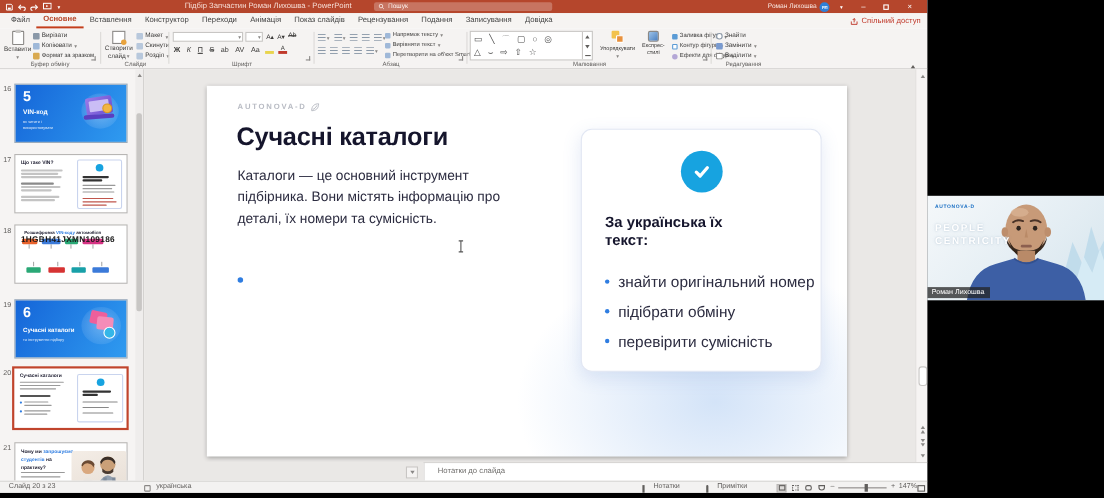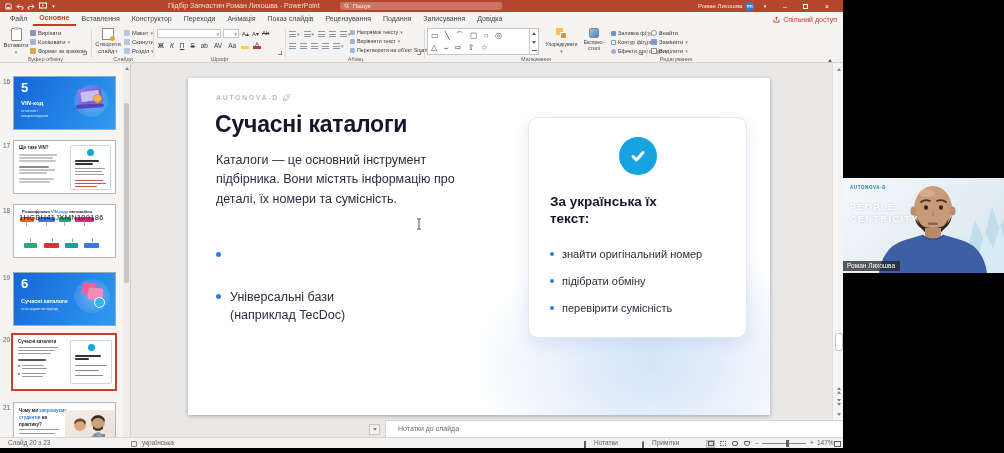--- a/index.html
+++ b/index.html
@@ -63,21 +63,21 @@
   #canvas .blob{position:absolute;right:-60px;bottom:-80px;width:360px;height:260px;background:radial-gradient(closest-side,rgba(176,205,242,.55),rgba(176,205,242,0));}
   .slide-brand{position:absolute;left:28px;top:15px;display:flex;align-items:center;gap:3px;font-size:7px;letter-spacing:1.6px;color:#b9bcc4;font-weight:bold;}
   .slide-title{position:absolute;left:27px;top:33px;font-size:23px;font-weight:800;color:#15152c;letter-spacing:-.2px;}
   .slide-intro{position:absolute;left:28px;top:73px;width:268px;font-size:12.5px;line-height:1.55;color:#2c2c40;}
   .types-h{position:absolute;left:28px;top:146px;font-size:12.5px;font-weight:bold;color:#1a1a30;}
   .sbullet{position:absolute;left:28px;display:flex;gap:9px;font-size:12.5px;color:#2c2c40;line-height:1.45;}
   .bdot{width:5px;height:5px;border-radius:50%;background:#2f7de1;margin-top:6px;flex:none;}
   #card{position:absolute;left:340px;top:39px;width:219px;height:221px;background:#fff;border:1px solid #e2e7f3;border-radius:10px;box-shadow:0 5px 16px rgba(90,125,200,.16);}
   .check-circle{position:absolute;left:90px;top:19px;width:38px;height:38px;border-radius:50%;background:#17a3e0;display:flex;align-items:center;justify-content:center;}
   .card-h{position:absolute;left:21px;top:76px;font-size:13.5px;font-weight:bold;color:#15152c;line-height:1.25;}
-  .card-li{position:absolute;left:21px;display:flex;align-items:center;gap:8px;font-size:11px;color:#2c2c40;}
+  .card-li{position:absolute;left:21px;display:flex;align-items:center;gap:8px;font-size:14px;color:#2c2c40;}
   .bdot2{width:4px;height:4px;border-radius:50%;background:#2f7de1;flex:none;}
   
   #escroll{position:absolute;left:832px;top:63px;width:11px;height:357px;background:#f6f4f3;border-left:1px solid #e0dedc;}
   .sbtn{position:absolute;left:0;width:11px;height:10px;display:flex;align-items:center;justify-content:center;}
   #ethumb{position:absolute;left:1.5px;top:270px;width:8px;height:18px;background:#fff;border:1px solid #c8c6c4;border-radius:3px;}
   
   #notes-gray{position:absolute;left:131px;top:420px;width:254px;height:17px;background:#eae8e6;}
   #notes-pane{position:absolute;left:385px;top:420px;width:458px;height:17px;background:#fff;border-top:1px solid #d8d6d4;border-left:1px solid #d8d6d4;}
   #notes-pane span{position:absolute;left:12px;top:4px;font-size:7px;color:#6e6c6a;}
   #notes-btn{position:absolute;left:369px;top:424px;width:11px;height:11px;background:#f5f3f2;border:1px solid #c8c6c4;display:flex;align-items:center;justify-content:center;}
@@ -407,21 +407,21 @@
           <span style="color:#1a1a2e">автомобіля</span>
         </div>
         <div class="ab" style="left:6px;top:12px;width:14px;height:5px;border-radius:1px;background:#e8622c"></div>
         <div class="ab" style="left:24px;top:12px;width:17px;height:5px;border-radius:1px;background:#3b7ad9"></div>
         <div class="ab" style="left:45px;top:12px;width:12px;height:5px;border-radius:1px;background:#2aa876"></div>
         <div class="ab" style="left:61px;top:12px;width:19px;height:5px;border-radius:1px;background:#d63384"></div>
         <div class="ab" style="left:12px;top:17px;width:1px;height:4px;background:#aaa"></div>
         <div class="ab" style="left:32px;top:17px;width:1px;height:4px;background:#aaa"></div>
         <div class="ab" style="left:50px;top:17px;width:1px;height:4px;background:#aaa"></div>
         <div class="ab" style="left:70px;top:17px;width:1px;height:4px;background:#aaa"></div>
-        <div class="ab" style="left:5px;top:8px;font-size:7.5px;font-weight:400;letter-spacing:.3px;color:#181818">1HGBH41JXMN109186</div>
+        <div class="ab" style="left:5px;top:8px;font-size:7.5px;font-weight:700;letter-spacing:.3px;color:#181818">1HGBH41JXMN109186</div>
         <div class="ab" style="left:16px;top:33px;width:1px;height:4px;background:#aaa"></div>
         <div class="ab" style="left:38px;top:33px;width:1px;height:4px;background:#aaa"></div>
         <div class="ab" style="left:58px;top:33px;width:1px;height:4px;background:#aaa"></div>
         <div class="ab" style="left:78px;top:33px;width:1px;height:4px;background:#aaa"></div>
         <div class="ab" style="left:10px;top:38px;width:13px;height:5px;border-radius:1px;background:#2aa876"></div>
         <div class="ab" style="left:30px;top:38px;width:15px;height:5px;border-radius:1px;background:#d63333"></div>
         <div class="ab" style="left:51px;top:38px;width:13px;height:5px;border-radius:1px;background:#18a0a8"></div>
         <div class="ab" style="left:70px;top:38px;width:15px;height:5px;border-radius:1px;background:#3b7ad9"></div>
       </div>
 
@@ -501,24 +501,20 @@
         <div class="slide-brand">
           <span>AUTONOVA-D</span>
           <svg width="9" height="9" viewBox="0 0 10 10">
               <path d="M1.5 8.5 C1.5 3.5 4.5 1.5 8.5 1.5 C8.5 6 6 8.5 1.5 8.5 Z M2.5 7.5 C4.5 6.5 6 5 7 3" fill="none" stroke="#b9bcc4" stroke-width="1"></path>
             </svg>
         </div>
         <div class="slide-title">Сучасні каталоги</div>
         <div class="slide-intro">Каталоги — це основний інструмент підбірника. Вони містять інформацію про деталі, їх номери та сумісність.</div>
         <div class="sbullet" style="top:168px">
           <span class="bdot"></span>
-        </div>
-        <div class="sbullet" style="top:210px">
-          <span class="bdot"></span>
-          <span><span>Універсальні бази</span><br><span>(наприклад TecDoc)</span></span>
         </div>
         <div id="card">
           <div class="check-circle">
             <svg width="20" height="20" viewBox="0 0 20 20">
                 <path d="M5 10.5 L8.5 14 L15 6.5" fill="none" stroke="#fff" stroke-width="3" stroke-linecap="round" stroke-linejoin="round"></path>
               </svg>
           </div>
           <div class="card-h"><span>За українська їх</span><br><span>текст:</span></div>
           <div class="card-li" style="top:130px">
               <span class="bdot2"></span>

